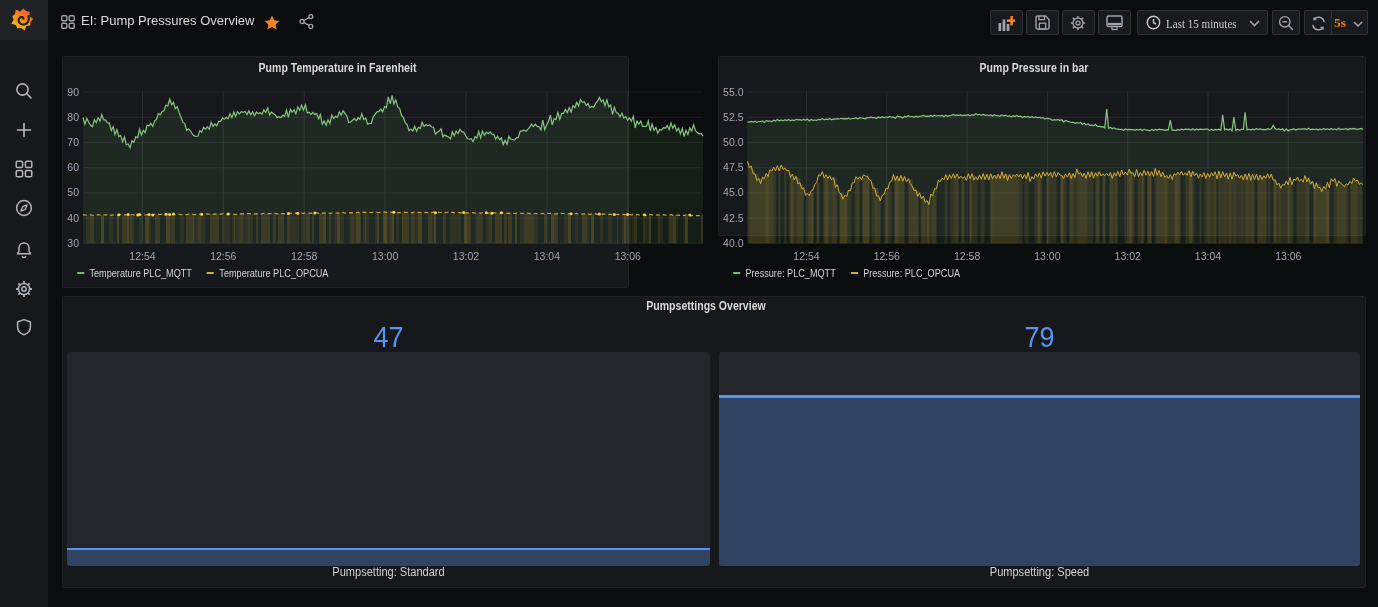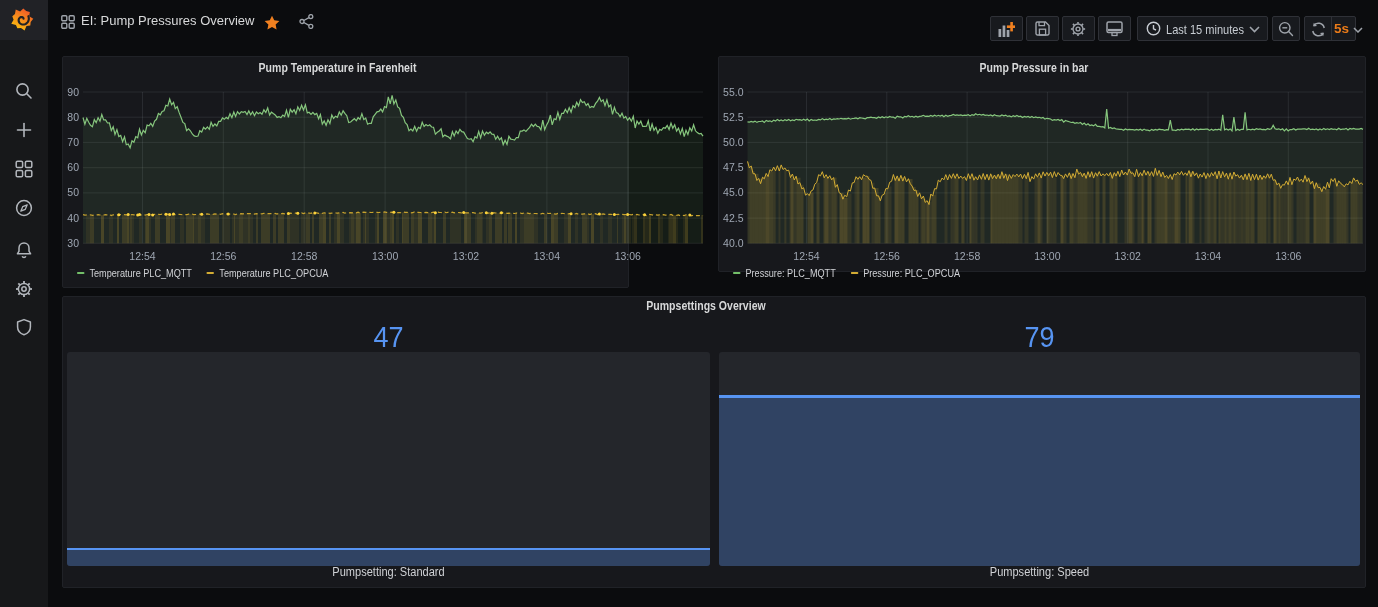--- a/index.html
+++ b/index.html
@@ -8,21 +8,21 @@
 #sidebar { position:absolute; left:0; top:0; width:48px; height:607px; background:#17181a; }
 #logo { position:absolute; left:0; top:0; width:48px; height:40px; background:#212226; }
 .sicon { position:absolute; left:15px; width:18px; height:18px; }
 #nav { position:absolute; left:48px; top:0; right:0; height:40px; background:#0b0c0e; }
 #navtitle { position:absolute; left:81px; top:12.5px; font-size:13px; font-weight:500; color:#d8d9da; }
 .panel { position:absolute; background:#17181c; border:1px solid #202227; border-radius:2px; }
 .ptitle { position:absolute; left:-8px; width:100%; text-align:center; top:3px; font-size:13px; font-weight:700; color:#d8d9da; transform:scaleX(0.81); }
 .chart { position:absolute; font-family:"Liberation Sans", sans-serif; }
 .legend { position:absolute; font-size:11px; color:#d0d2d6; transform:scaleX(0.83); transform-origin:left center; white-space:nowrap; }
 .legend .dash { display:inline-block; width:9px; height:2px; border-radius:1px; vertical-align:middle; margin-right:6px; margin-top:-2px;}
-.navbtn { position:absolute; top:16px; height:25px; background:#181a1e; border:1px solid #2f3137; border-radius:2px; }
+.navbtn { position:absolute; top:10px; height:25px; background:#181a1e; border:1px solid #2f3137; border-radius:2px;font-family:Liberation Serif, serif; }
 .gtrack { position:absolute; background:#24262b; border-radius:3px; }
 .gbar  { position:absolute; left:0; right:0; bottom:0; background:#304363; border-radius:0 0 3px 3px; }
 .gedge { position:absolute; left:0; right:0; top:0; height:2.5px; background:#5794F2; }
 .gval  { position:absolute; text-align:center; font-size:30px; color:#5794F2; transform:scaleX(0.9); }
 .glabel{ position:absolute; text-align:center; font-size:12px; color:#d0d2d6; transform:scaleX(0.92); }
 </style>
 </head>
 <body>
 <div id="nav"></div>
 <div id="sidebar">
@@ -167,40 +167,40 @@
       <path d="M1 1 L5.5 5.5 L10 1" fill="none" stroke="#9fa4ab" stroke-width="1.6"></path>
     </svg>
 </div>
 <div class="navbtn" style="left:1272px;width:28px">
   <svg width="16" height="16" viewBox="0 0 16 16" style="position:absolute;left:5px;top:4px">
       <circle cx="6.8" cy="6.8" r="5.2" fill="none" stroke="#9fa4ab" stroke-width="1.4"></circle>
       <line x1="10.6" y1="10.6" x2="14.5" y2="14.5" stroke="#9fa4ab" stroke-width="1.4" stroke-linecap="round"></line>
       <line x1="4.4" y1="6.8" x2="9.2" y2="6.8" stroke="#9fa4ab" stroke-width="1.4"></line>
     </svg>
 </div>
-<div class="navbtn" style="left:1304px;width:52px">
+<div class="navbtn" style="left:1304px;width:64px">
   <svg width="15" height="15" viewBox="0 0 15 15" style="position:absolute;left:6px;top:5px">
       <g fill="none" stroke="#9fa4ab" stroke-width="1.5">
         <path d="M13.2 6 A6 6 0 0 0 2.5 3.6"></path>
         <path d="M1.8 9 A6 6 0 0 0 12.5 11.4"></path>
       </g>
       <path d="M2.7 0.8 L2.4 4.4 L6 4.1 Z" fill="#9fa4ab"></path>
       <path d="M12.3 14.2 L12.6 10.6 L9 10.9 Z" fill="#9fa4ab"></path>
     </svg>
   <div style="position:absolute;left:26px;top:0;bottom:0;width:1px;background:#2f3137"></div>
   <span style="position:absolute;left:29px;top:4px;font-size:13.5px;font-weight:700;color:#eb7b18">5s</span>
   <svg width="10" height="6" viewBox="0 0 10 6" style="position:absolute;left:48px;top:10px">
       <path d="M1 1 L5 5 L9 1" fill="none" stroke="#9fa4ab" stroke-width="1.5"></path>
     </svg>
 </div>
 
 <div class="panel" style="left:62px;top:56px;width:567px;height:232px">
     <div class="ptitle">Pump Temperature in Farenheit</div>
   </div>
-<div class="panel" style="left:718px;top:56px;width:648px;height:216px">
+<div class="panel" style="left:718px;top:56px;width:648px;height:180px">
     <div class="ptitle">Pump Pressure in bar</div>
   </div>
 <svg class="chart" style="left:62px;top:56px" width="649" height="232" viewBox="0 0 649 232">
     <line x1="21.0" y1="36.0" x2="641.0" y2="36.0" stroke="rgba(210,215,225,0.10)" stroke-width="1"></line>
     <text x="17.0" y="39.5" text-anchor="end" font-size="10.5" fill="#9fa7b3">90</text>
     <line x1="21.0" y1="61.2" x2="641.0" y2="61.2" stroke="rgba(210,215,225,0.10)" stroke-width="1"></line>
     <text x="17.0" y="64.7" text-anchor="end" font-size="10.5" fill="#9fa7b3">80</text>
     <line x1="21.0" y1="86.4" x2="641.0" y2="86.4" stroke="rgba(210,215,225,0.10)" stroke-width="1"></line>
     <text x="17.0" y="89.9" text-anchor="end" font-size="10.5" fill="#9fa7b3">70</text>
     <line x1="21.0" y1="111.7" x2="641.0" y2="111.7" stroke="rgba(210,215,225,0.10)" stroke-width="1"></line>

